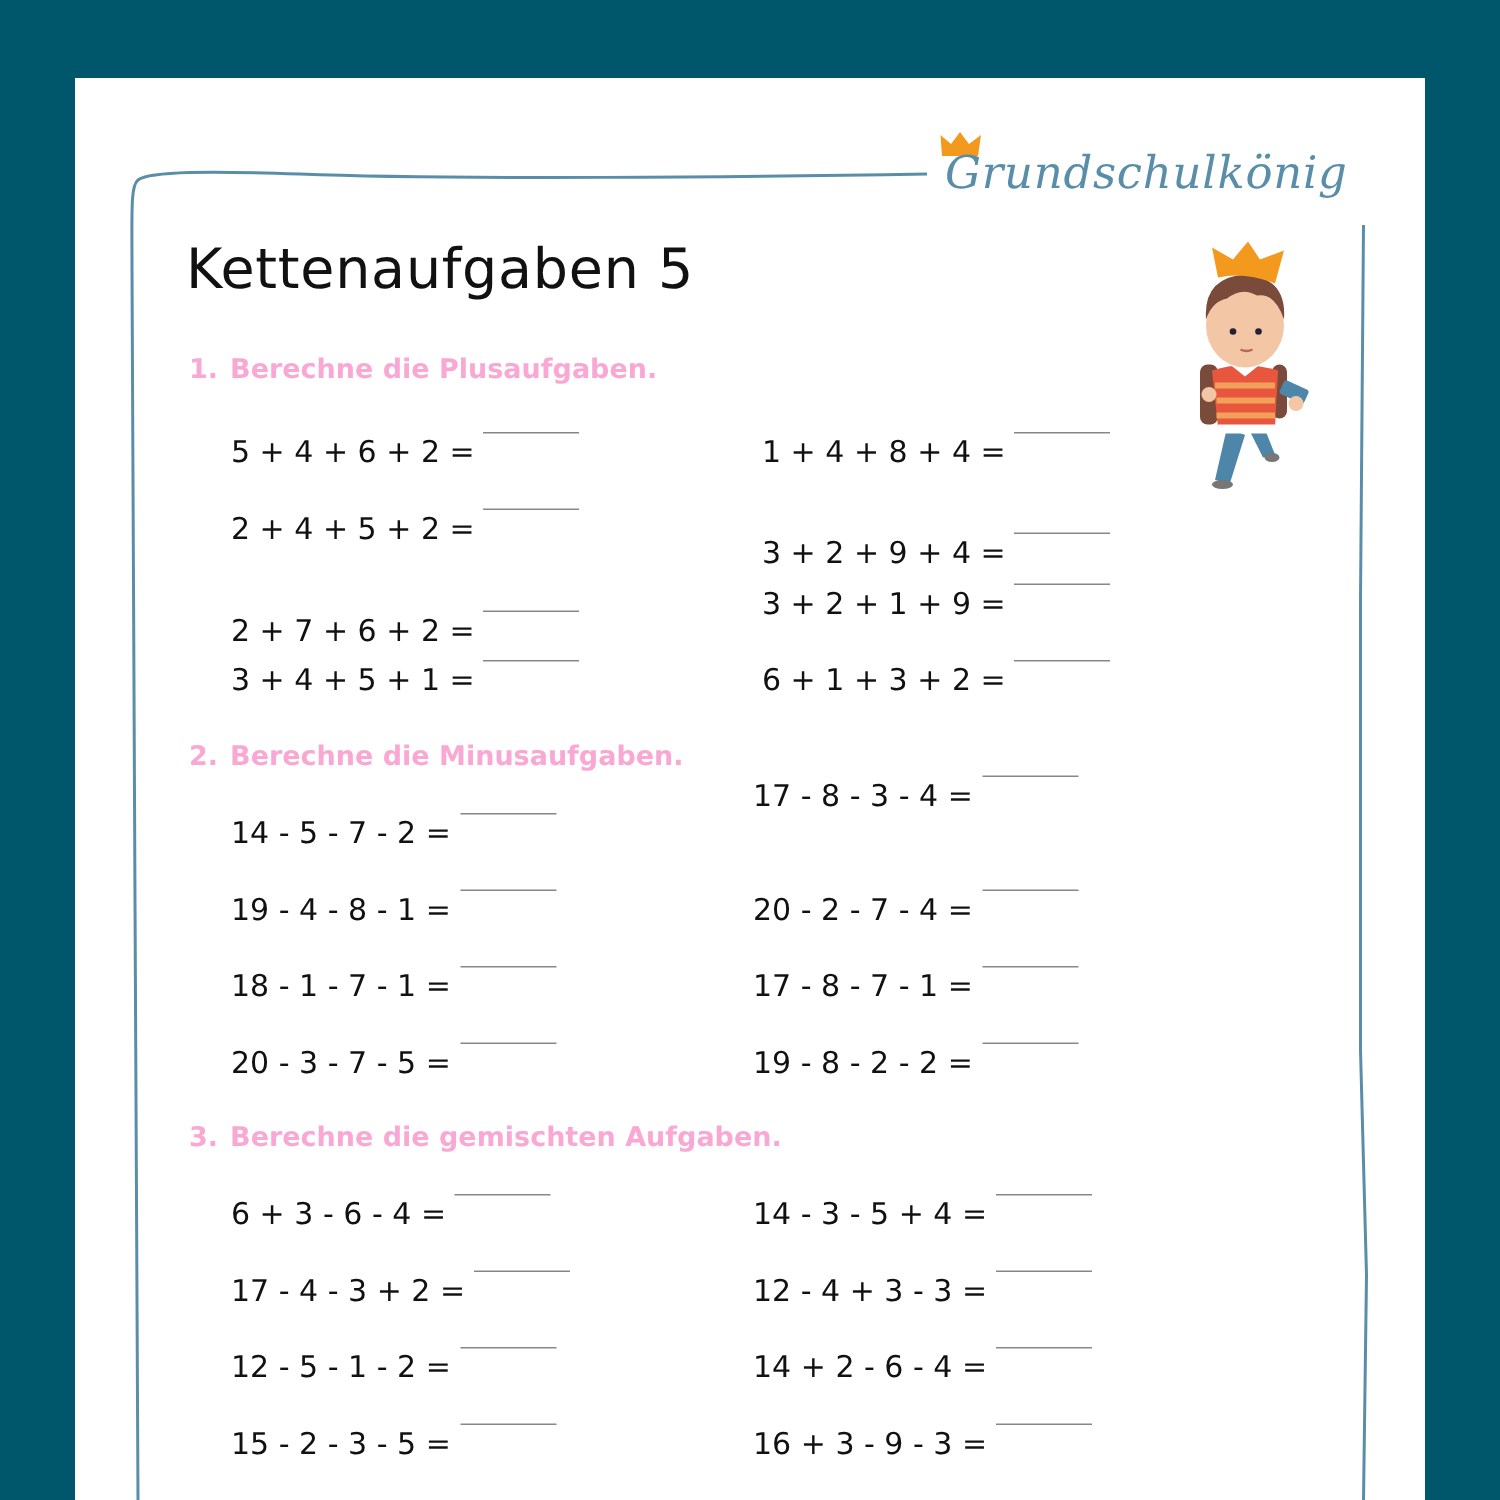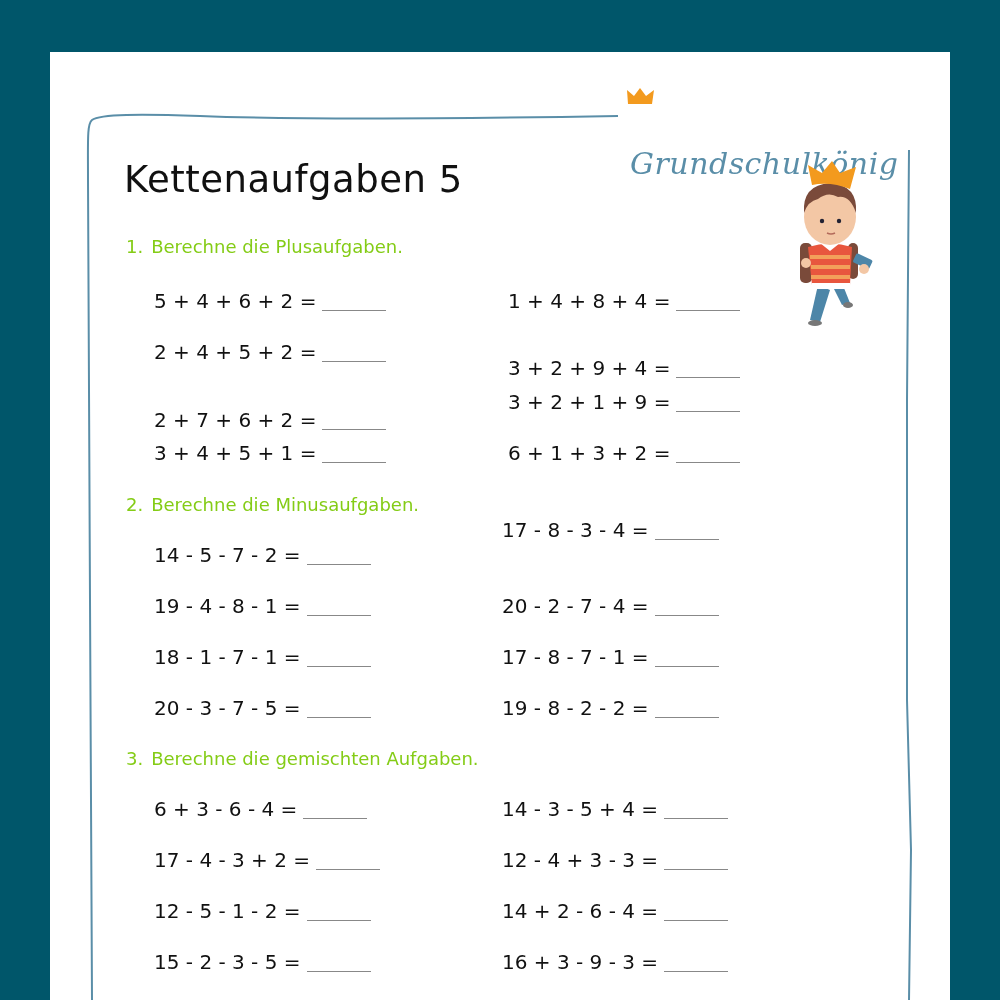--- a/index.html
+++ b/index.html
@@ -13,40 +13,40 @@
       position: absolute; left: 50px; top: 52px;
       width: 900px; height: 960px;
       background: #ffffff;
     }
     .frame-svg { position: absolute; left: 0; top: 0; }
     .logo {
       position: absolute; left: 630px; top: 98px;
       font-family: "DejaVu Serif", serif;
       font-size: 30px; color: #5a8ea8; letter-spacing: 0.5px;
       font-style: italic;
-      margin-top: 48px;
     }
     .logo-crown { position: absolute; left: 626px; top: 86px; }
     .title {
       position: absolute; left: 124px; top: 158px;
       font-family: "DejaVu Sans", sans-serif;
       font-size: 37px; color: #111; letter-spacing: 0.5px;
     }
     .section-heading {
       position: absolute; left: 126px;
-      font-size: 18px; color: #84cc16;
+      font-size: 18px; color: #f9a8d4;
       font-family: "DejaVu Sans", sans-serif;
+      font-weight: bold;
     }
     .section-heading .num { margin-right: 8px; }
     .eq {
       position: absolute;
       font-size: 20px; color: #111;
       font-family: "DejaVu Sans", sans-serif;
       white-space: pre;
-      display: flex; align-items: flex-end;
+      display: flex; align-items: flex-start;
     }
     .eq .blank {
       display: inline-block; width: 64px; height: 1px;
       border-bottom: 1.5px solid #888; margin-left: 6px;
       transform: translateY(-2px);
     }
     .kid { position: absolute; left: 780px; top: 155px; }
   </style>
 </head>
 <body>

